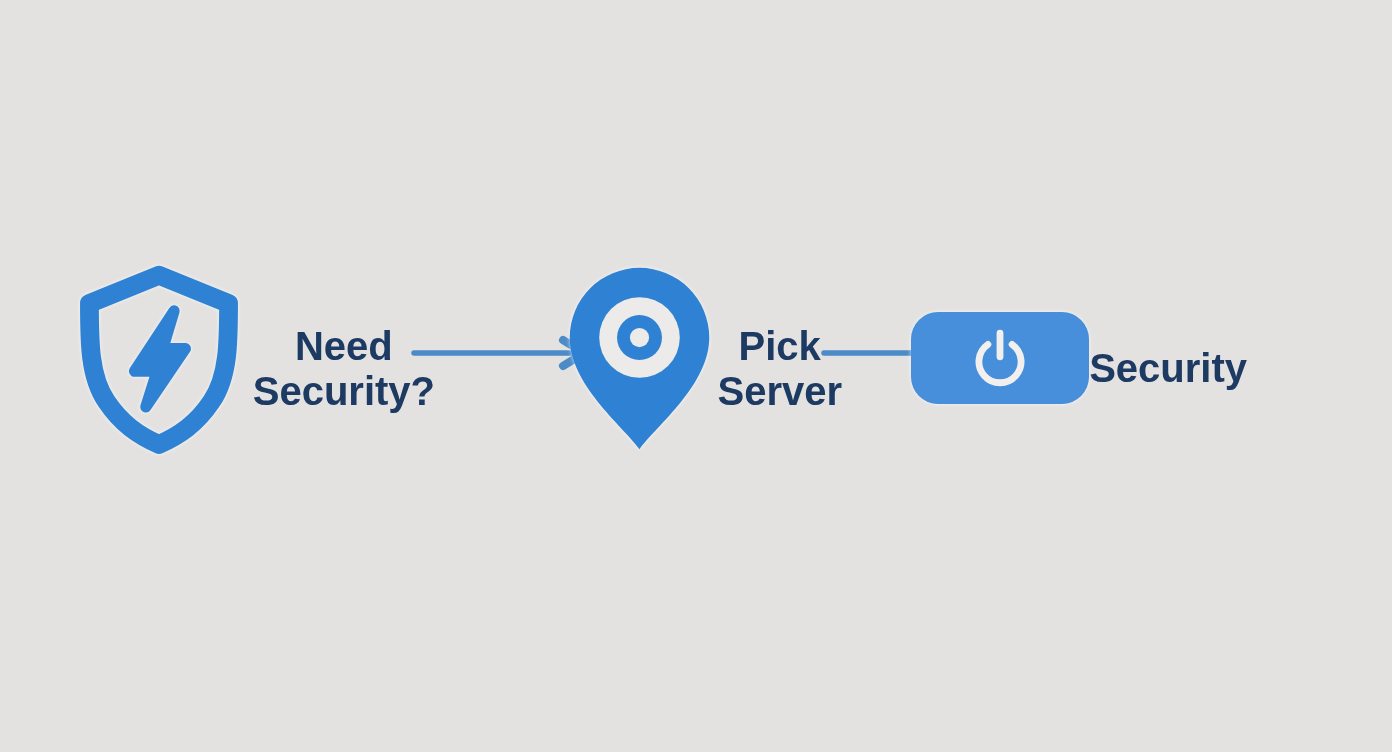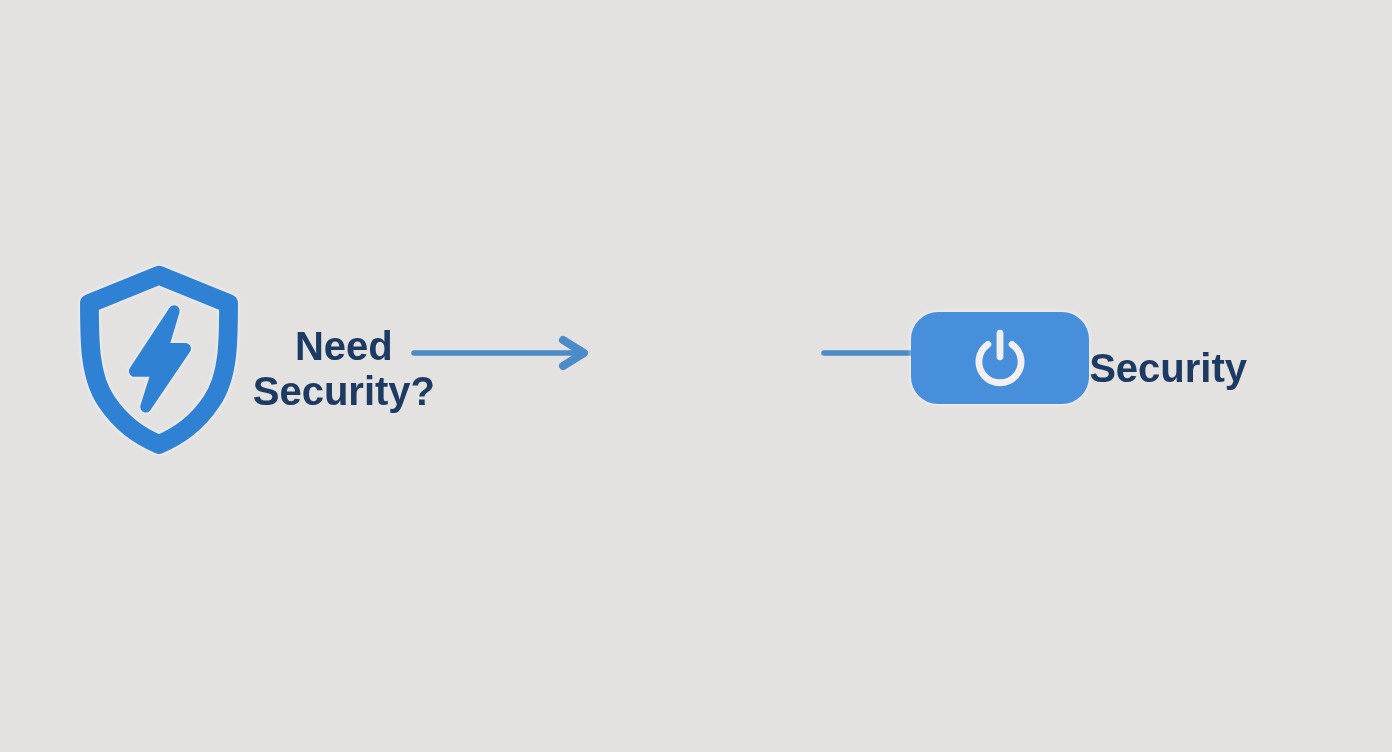--- a/index.html
+++ b/index.html
@@ -111,20 +111,31 @@
     <div class="step-label">Need Security?</div>
   </div>
 
   <div class="arrow-wrap arrow-1">
     <svg width="192" height="40" viewBox="0 0 192 40" aria-hidden="true">
       <path class="arrow-shape" stroke-width="5.5" d="M4 19 H170"></path>
       <path class="arrow-shape" stroke-width="8" d="M153 6 L174 19 L153 32"></path>
     </svg>
   </div>
 
+  <div class="step step-2">
+    <div class="icon-area">
+      <svg width="155" height="197" viewBox="0 0 100 127" aria-hidden="true">
+        <path class="icon-fill" d="M50 122 C38 106 5 80 5 50 A45 45 0 0 1 95 50 C95 80 62 106 50 122 Z"></path>
+        <circle class="hole" cx="50" cy="50" r="26"></circle>
+        <circle class="icon-fill" cx="50" cy="50" r="14.5"></circle>
+        <circle class="hole" cx="50" cy="50" r="6.2"></circle>
+      </svg>
+    </div>
+    <div class="step-label">Pick Server</div>
+  </div>
 
   <div class="arrow-wrap arrow-2">
     <svg width="192" height="40" viewBox="0 0 192 40" aria-hidden="true">
       <path class="arrow-shape" stroke-width="5.5" d="M4 19 H170"></path>
       <path class="arrow-shape" stroke-width="8" d="M153 6 L174 19 L153 32"></path>
     </svg>
   </div>
 
   <div class="step step-3">
     <div class="icon-area">

